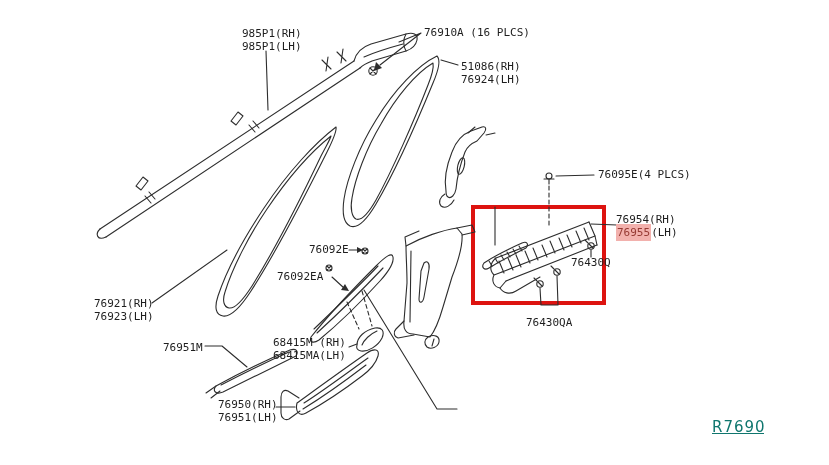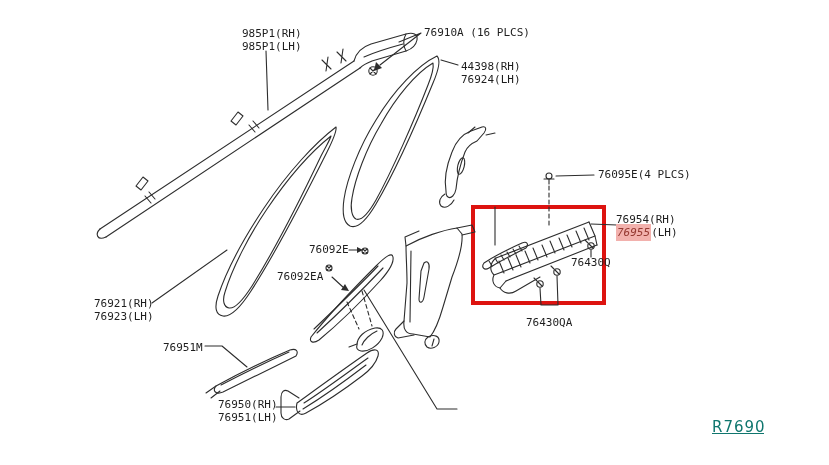--- a/index.html
+++ b/index.html
@@ -18,21 +18,20 @@
   svg.art .fill{fill:var(--line,#2d2d2d);stroke:none;}
   svg.art .dash{stroke-dasharray:4 3;}
   .lbl{
     position:absolute;z-index:3;font-size:11px;line-height:12.5px;
     color:#1e1e1e;white-space:nowrap;letter-spacing:0;
   }
   .ln{display:block;}
   .hl{
     background:var(--selected_bg,#f2b1ad);color:var(--selected_text,#963a33);
     padding:2px 1px;
-    font-style:italic;
   }
   .refcode{
     position:absolute;z-index:3;font-family:"DejaVu Sans",sans-serif;
     font-size:15px;letter-spacing:1px;color:#0f766e;white-space:nowrap;text-decoration:underline;
   }
 </style>
 </head>
 <body>
 
 <div id="canvas">
@@ -166,21 +165,21 @@
   <div class="lbl" style="left:242px;top:28px">
     <span class="ln">985P1(RH)</span>
     <span class="ln">985P1(LH)</span>
   </div>
 
   <div class="lbl" style="left:424px;top:27px">
     <span class="ln">76910A (16 PLCS)</span>
   </div>
 
   <div class="lbl" style="left:461px;top:61px">
-    <span class="ln">44398(RH)</span>
+    <span class="ln">51086(RH)</span>
     <span class="ln">76924(LH)</span>
   </div>
 
 
   <div class="lbl" style="left:598px;top:169px">
     <span class="ln">76095E(4 PLCS)</span>
   </div>
 
 
   <div class="lbl" style="left:616px;top:214px">
@@ -206,20 +205,24 @@
   </div>
 
   <div class="lbl" style="left:526px;top:317px">
     <span class="ln">76430QA</span>
   </div>
 
   <div class="lbl" style="left:163px;top:342px">
     <span class="ln">76951M</span>
   </div>
 
+  <div class="lbl" style="left:273px;top:337px">
+    <span class="ln">68415M (RH)</span>
+    <span class="ln">68415MA(LH)</span>
+  </div>
 
 
   <div class="lbl" style="left:218px;top:399px">
     <span class="ln">76950(RH)</span>
     <span class="ln">76951(LH)</span>
   </div>
 
 
   <div class="refcode" style="left:712px;top:418px">R7690034</div>
 

